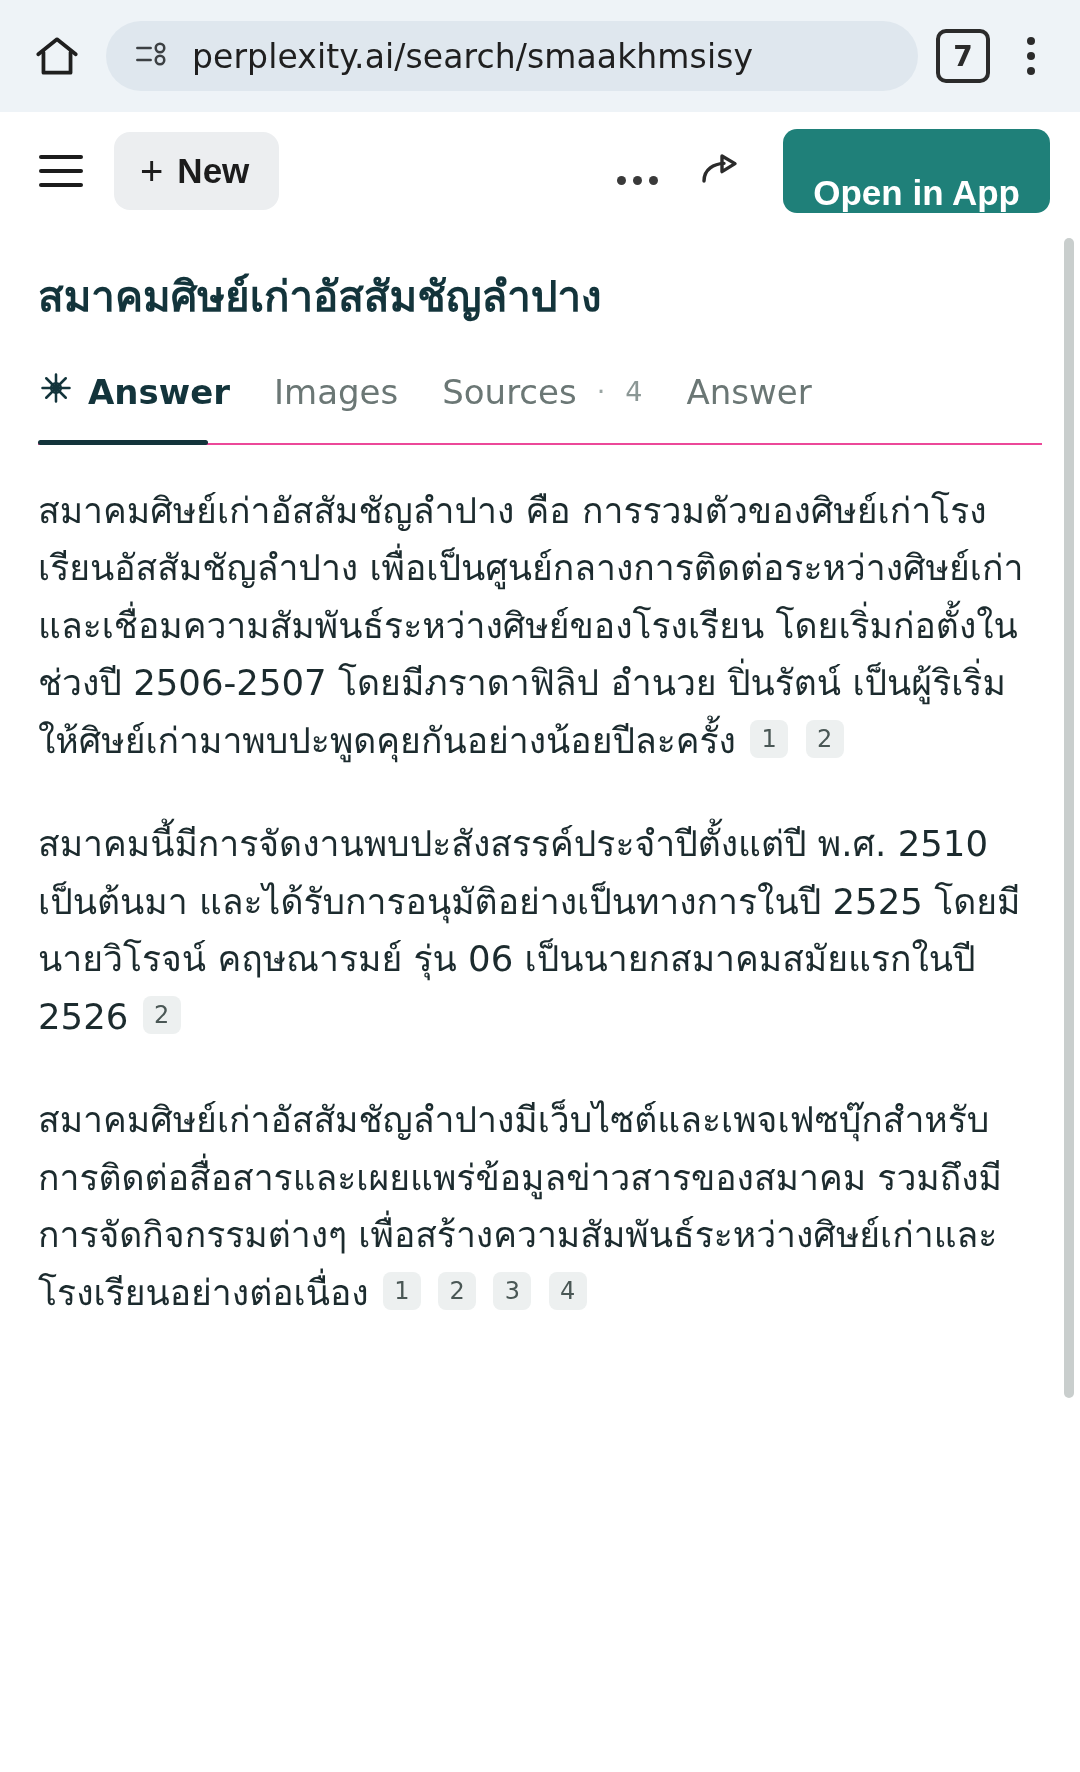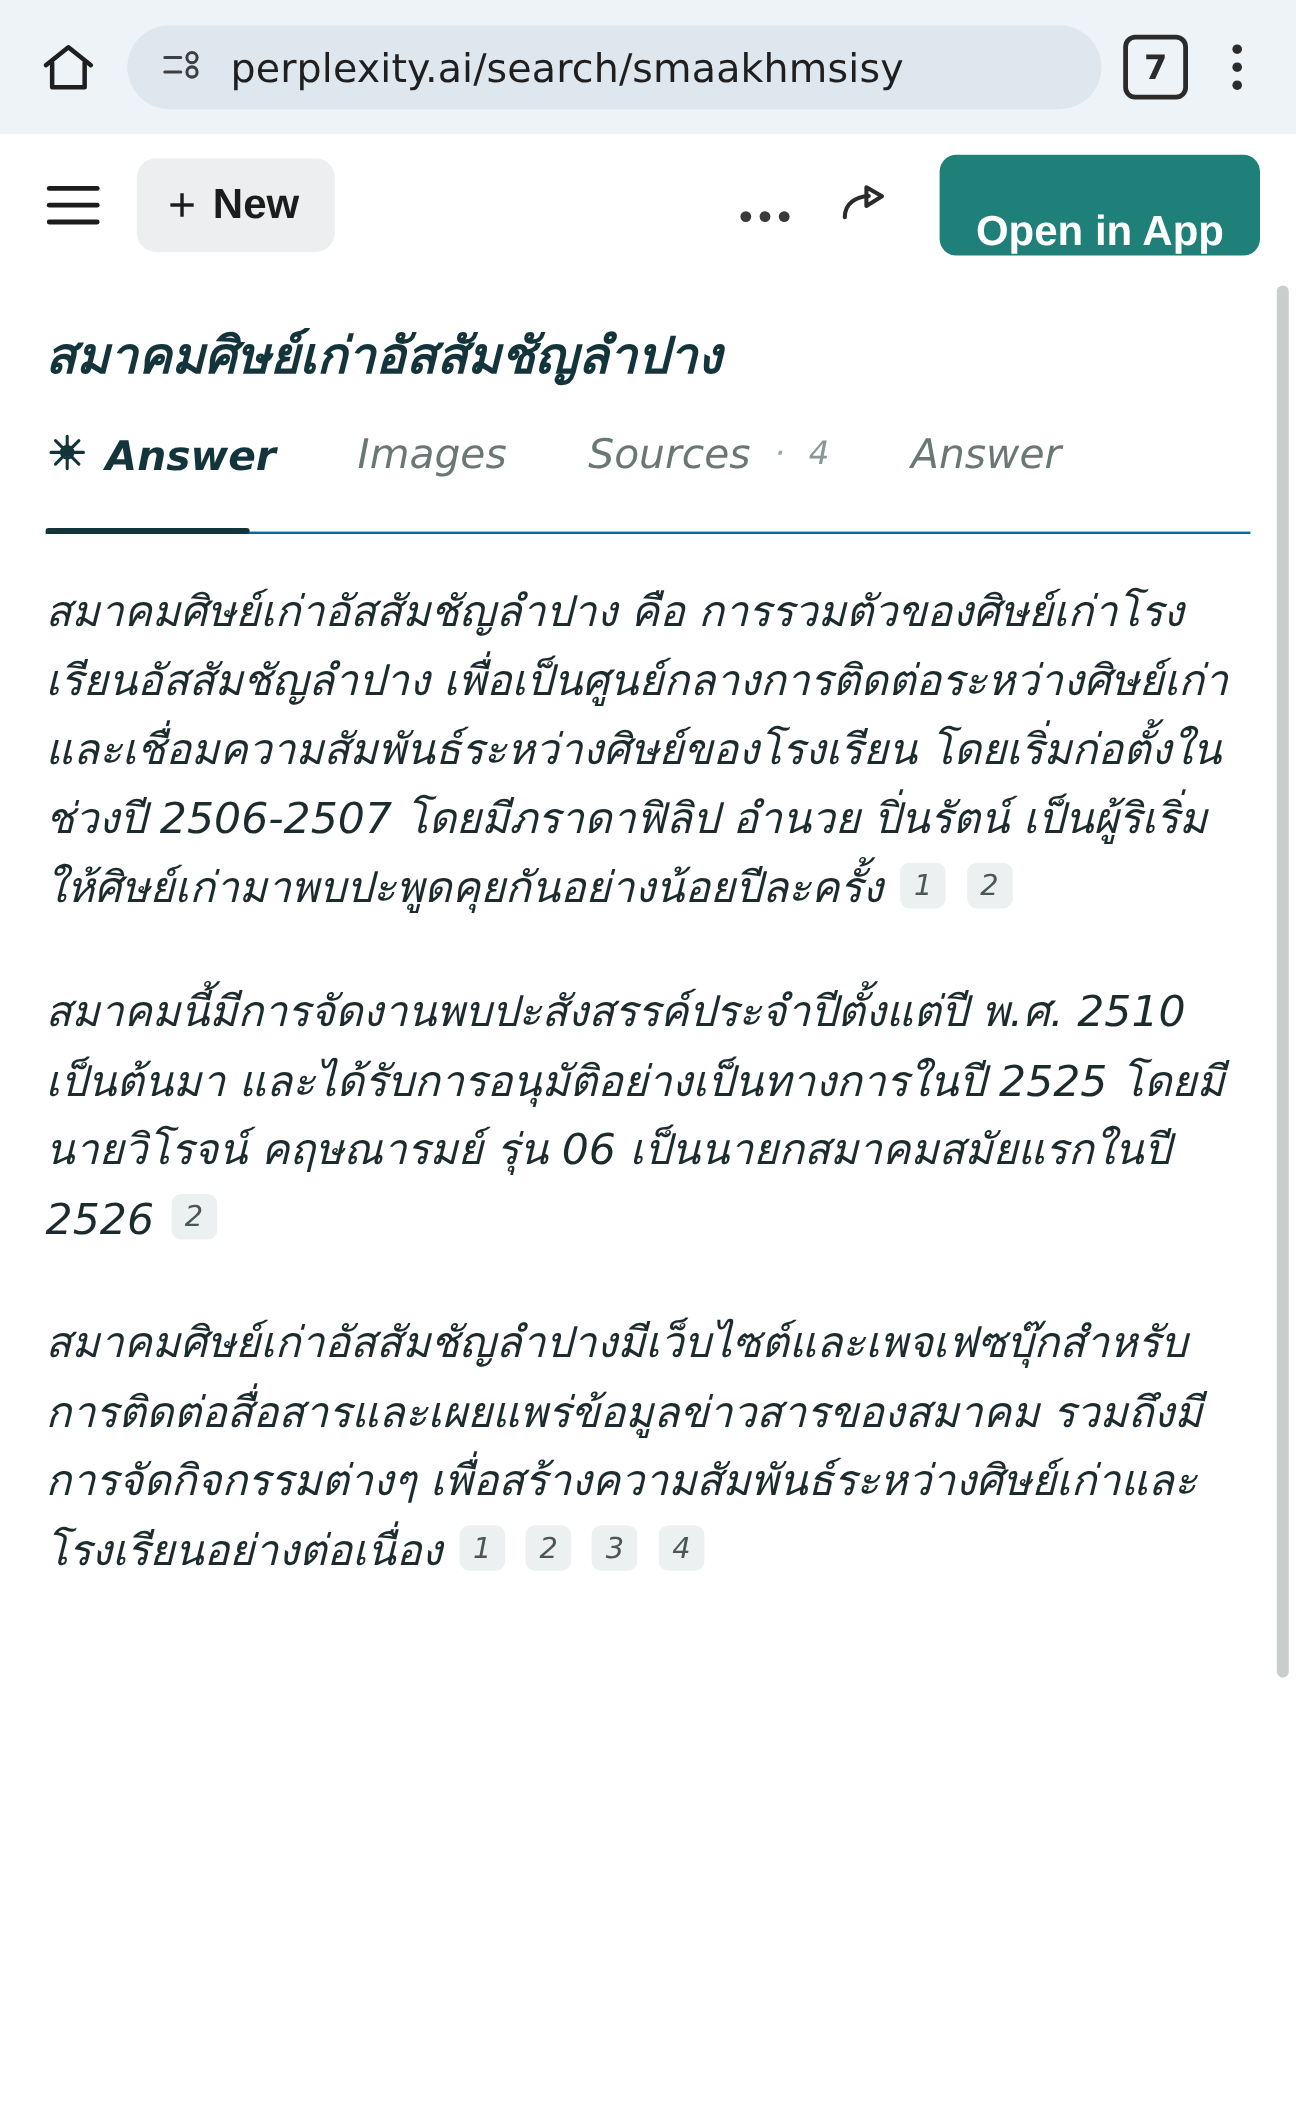--- a/index.html
+++ b/index.html
@@ -111,34 +111,33 @@
     padding: 0 30px;
     font-size: 35px; font-weight: 700;
     border: none; cursor: pointer;
     margin-left: 10px;
   }
 
   
   .content {
     padding: 0 38px;
     position: relative;
-    font-style: italic;
   }
   .title {
     font-size: 42px;
     font-weight: 700;
     color: #13343b;
     margin: 40px 0 34px 0;
     line-height: 1.3;
   }
   .tabs {
     display: flex;
-    align-items: flex-start;
-    gap: 68px;
-    border-bottom: 2px solid #0369a1;
+    align-items: center;
+    gap: 44px;
+    border-bottom: 2px solid #ec4899;
     position: relative;
     height: 86px;
   }
   .tab {
     display: flex; align-items: center; gap: 14px;
     font-size: 34px;
     color: #6b7775;
     padding-bottom: 18px;
     cursor: pointer;
     white-space: nowrap;

